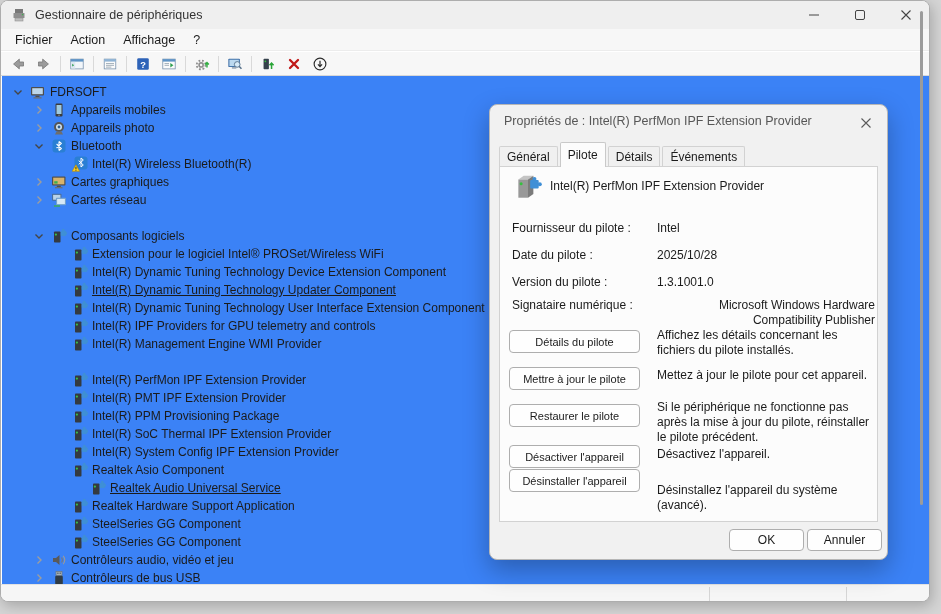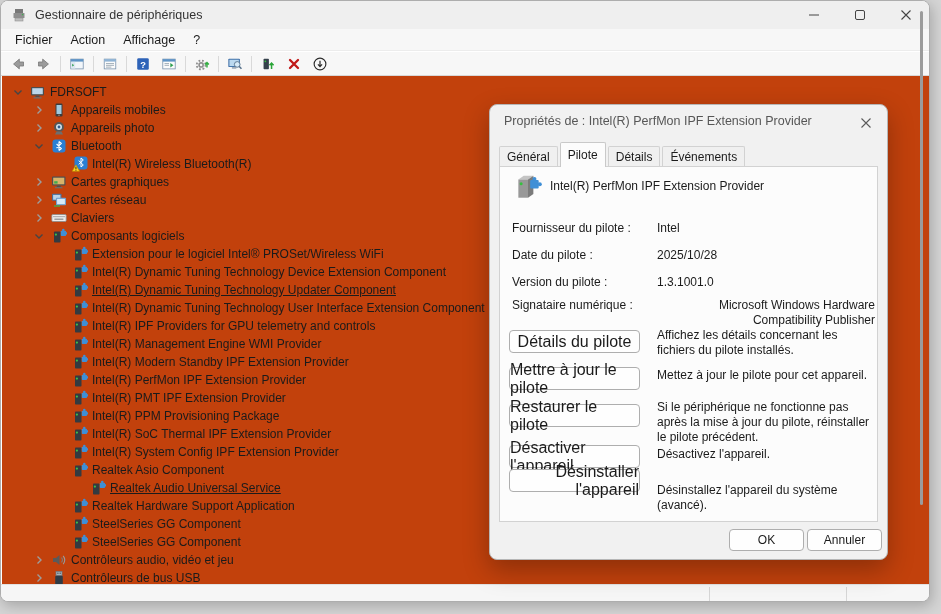--- a/index.html
+++ b/index.html
@@ -38,21 +38,21 @@
     position:absolute; left:0; top:51px; right:0; height:24px;
     background:#f7f7f7; border-bottom:1px solid #d8d8d8;
     display:flex; align-items:center; padding-left:4px;
   }
   .tb-btn { width:26px; height:21px; display:flex; align-items:center; justify-content:center; }
   .tb-sep { width:1px; height:16px; background:#d9d9d9; margin:0 3px; }
 
   
   #content {
     position:absolute; left:1px; top:75px; width:928px; height:508px;
-    background:#c2410c; overflow:hidden;
+    background:#3b82f6; overflow:hidden;
   }
   .trow {
     position:absolute; left:0; height:18px; width:100%;
     display:flex; align-items:center; white-space:nowrap;
   }
   .trow .chev { width:16px; height:16px; flex:0 0 16px; }
   .trow .nico { width:16px; height:16px; flex:0 0 16px; margin:0 3px 0 4px; }
   .trow .lbl { font-size:12px; color:#1b1b1b; padding-left:1px; }
 
   #vscroll {
@@ -97,21 +97,21 @@
   }
   .dev-ic { position:absolute; left:13px; top:5px; width:30px; height:30px; }
   .dev-name { position:absolute; left:50px; top:12px; font-size:12px; color:#1b1b1b; }
 
   .fld-lbl { position:absolute; left:12px; font-size:12px; color:#1b1b1b; }
   .fld-val { position:absolute; left:157px; width:218px; font-size:12px; color:#1b1b1b; line-height:15px; }
 
   .drv-btn {
     position:absolute; left:9px; width:131px; height:23px;
     background:#fefefe; border:1px solid #aeaeae; border-radius:4px;
-    font-size:16px; color:#1b1b1b; display:flex; align-items:center; justify-content:center;
+    font-size:11px; color:#1b1b1b; display:flex; align-items:center; justify-content:center;
   }
   .drv-desc { position:absolute; left:157px; width:216px; font-size:12px; line-height:15px; color:#1b1b1b; }
 
   .dlg-footer-btn {
     position:absolute; top:424px; width:75px; height:22px;
     background:#fefefe; border:1px solid #aeaeae; border-radius:4px;
     font-size:12px; display:flex; align-items:center; justify-content:center; color:#1b1b1b;
   }
   #ok-btn { left:239px; } #cancel-btn { left:317px; }
 </style>
@@ -348,42 +348,20 @@
           <svg width="16" height="16" viewBox="0 0 16 16">
             <rect x="1" y="1.8" width="9.5" height="7" rx="0.8" fill="#4a6f9b"></rect>
             <rect x="2.1" y="2.9" width="7.3" height="4.8" fill="#b9d3e8"></rect>
             <rect x="5" y="5.8" width="10" height="7.4" rx="0.8" fill="#6fa0cf"></rect>
             <rect x="6.1" y="6.9" width="7.8" height="5.2" fill="#d7e9f7"></rect>
             <rect x="3" y="13.3" width="6" height="1.4" fill="#3fae4f"></rect>
           </svg>
         </span>
         <span class="lbl">Cartes réseau</span>
       </div>
-      <div class="trow" style="top: 133px; padding-left: 29px;">
-        <span class="chev">
-          <svg width="16" height="16" viewBox="0 0 16 16">
-            <path d="M6.5 4.5 L10 8 L6.5 11.5" stroke="#9d9d9d" stroke-width="1.4" fill="none"></path>
-          </svg>
-        </span>
-        <span class="nico">
-          <svg width="16" height="16" viewBox="0 0 16 16">
-            <rect x="0.8" y="4.5" width="14.4" height="7" rx="1" fill="#ececec" stroke="#8a8a8a" stroke-width="0.8"></rect>
-            <g fill="#8a8a8a">
-              <rect x="2.4" y="6" width="1.2" height="1.2"></rect>
-              <rect x="4.4" y="6" width="1.2" height="1.2"></rect>
-              <rect x="6.4" y="6" width="1.2" height="1.2"></rect>
-              <rect x="8.4" y="6" width="1.2" height="1.2"></rect>
-              <rect x="10.4" y="6" width="1.2" height="1.2"></rect>
-              <rect x="12.4" y="6" width="1.2" height="1.2"></rect>
-              <rect x="3.4" y="8.6" width="9" height="1.2"></rect>
-            </g>
-          </svg>
-        </span>
-        <span class="lbl">Claviers</span>
-      </div>
       <div class="trow" style="top: 151px; padding-left: 29px;">
         <span class="chev">
           <svg width="16" height="16" viewBox="0 0 16 16">
             <path d="M4.5 6.5 L8 10 L11.5 6.5" stroke="#454545" stroke-width="1.4" fill="none"></path>
           </svg>
         </span>
         <span class="nico">
           <svg width="16" height="16" viewBox="0 0 16 16">
             <rect x="3" y="3.5" width="6.5" height="11" rx="0.8" fill="#343a40"></rect>
             <circle cx="4.9" cy="6.6" r="1.1" fill="#39c04a"></circle>
@@ -478,35 +456,20 @@
             <rect x="3" y="3.5" width="6.5" height="11" rx="0.8" fill="#343a40"></rect>
             <circle cx="4.9" cy="6.6" r="1.1" fill="#39c04a"></circle>
             <g fill="#3f8fd6">
               <rect x="9.8" y="2.8" width="5.2" height="5.2" rx="0.8"></rect>
               <circle cx="12.3" cy="2" r="1.3"></circle>
               <circle cx="15" cy="5.4" r="1.3"></circle>
             </g>
           </svg>
         </span>
         <span class="lbl">Intel(R) Management Engine WMI Provider</span>
-      </div>
-      <div class="trow" style="top: 277px; padding-left: 50px;">
-        <span class="chev"></span>
-        <span class="nico">
-          <svg width="16" height="16" viewBox="0 0 16 16">
-            <rect x="3" y="3.5" width="6.5" height="11" rx="0.8" fill="#343a40"></rect>
-            <circle cx="4.9" cy="6.6" r="1.1" fill="#39c04a"></circle>
-            <g fill="#3f8fd6">
-              <rect x="9.8" y="2.8" width="5.2" height="5.2" rx="0.8"></rect>
-              <circle cx="12.3" cy="2" r="1.3"></circle>
-              <circle cx="15" cy="5.4" r="1.3"></circle>
-            </g>
-          </svg>
-        </span>
-        <span class="lbl">Intel(R) Modern Standby IPF Extension Provider</span>
       </div>
       <div class="trow" style="top: 295px; padding-left: 50px;">
         <span class="chev"></span>
         <span class="nico">
           <svg width="16" height="16" viewBox="0 0 16 16">
             <rect x="3" y="3.5" width="6.5" height="11" rx="0.8" fill="#343a40"></rect>
             <circle cx="4.9" cy="6.6" r="1.1" fill="#39c04a"></circle>
             <g fill="#3f8fd6">
               <rect x="9.8" y="2.8" width="5.2" height="5.2" rx="0.8"></rect>
               <circle cx="12.3" cy="2" r="1.3"></circle>

